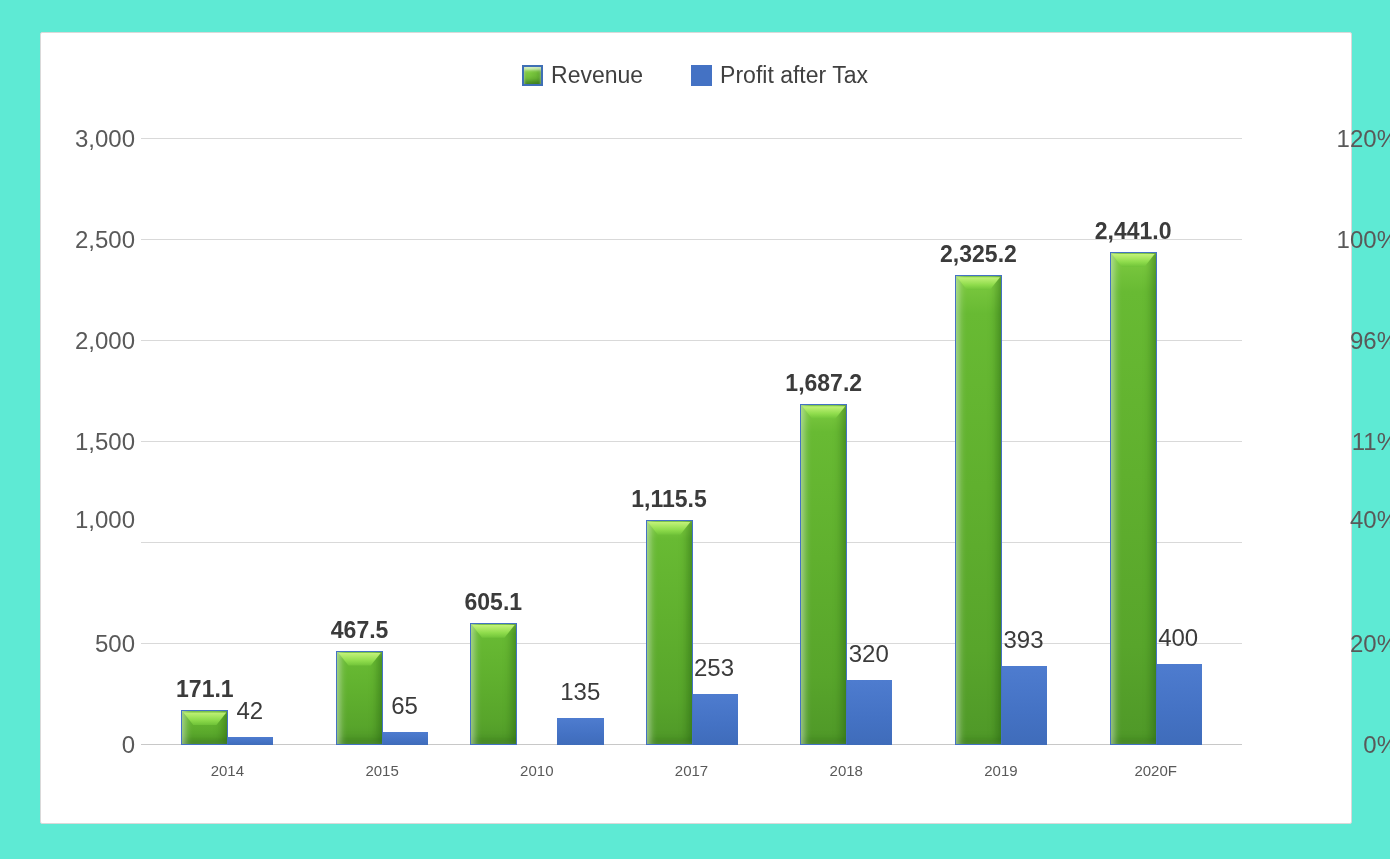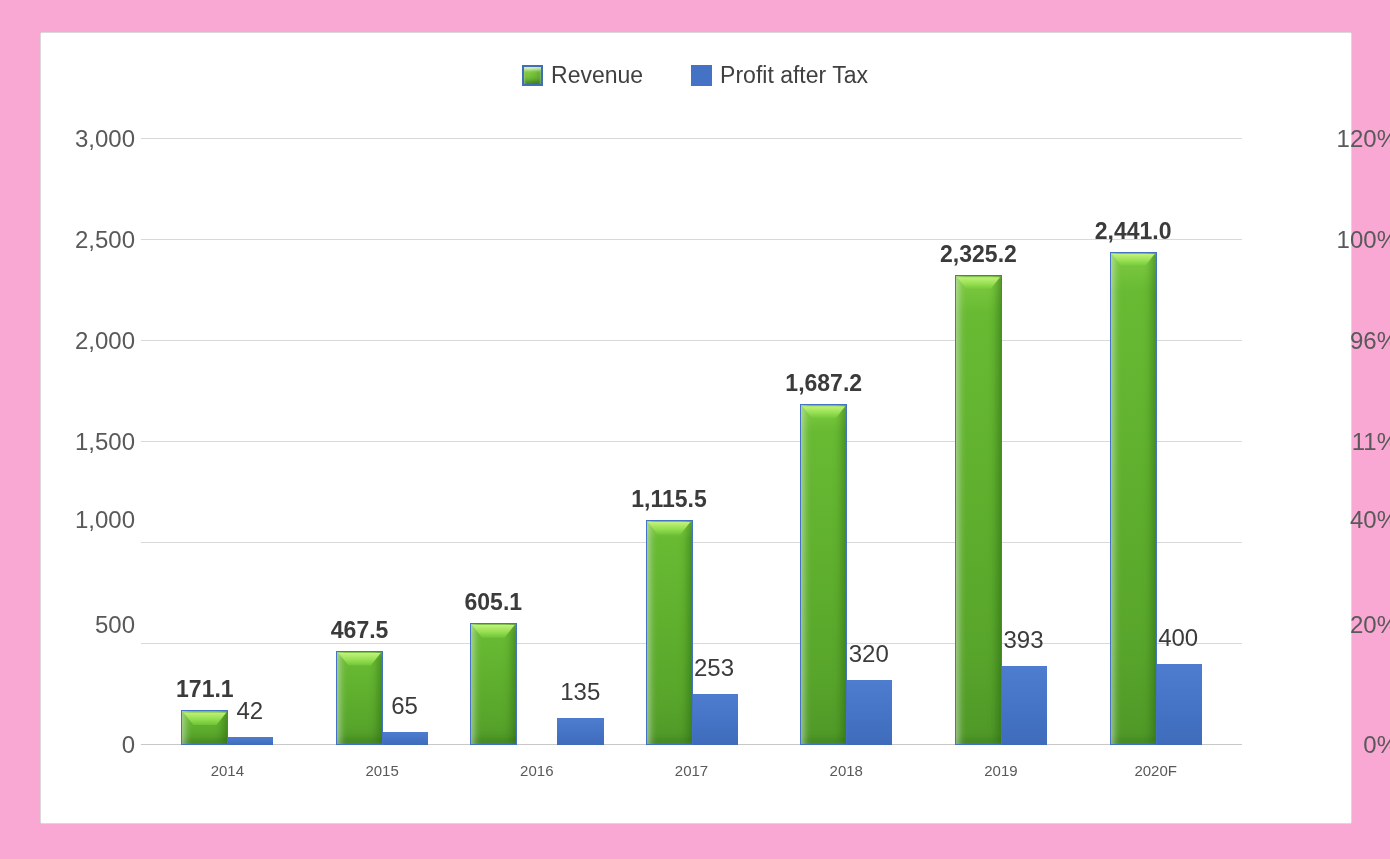--- a/index.html
+++ b/index.html
@@ -1,19 +1,19 @@
 <!DOCTYPE html>
 <html><head>
 <meta charset="utf-8">
 <style>
   * { margin:0; padding:0; box-sizing:border-box; }
   html,body { background:#fff; }
   body { font-family:"Liberation Sans", sans-serif; }
   .canvas {
-    position:relative; width:1390px; height:859px; background:#f9a8d4; overflow:hidden;
+    position:relative; width:1390px; height:859px; background:#5eead4; overflow:hidden;
   }
   .chart-border {
     position:absolute; left:40px; top:32px; width:1312px; height:792px;
     border:1.5px solid #d9d9d9; border-radius:2px; background:#fff;
   }
   
   .legend {
     position:absolute; left:0; top:62px; width:100%;
     display:flex; justify-content:center; align-items:center; gap:48px;
   }
@@ -31,21 +31,21 @@
   .y-axis-left  { left:40px;  width:95px; }
   .y-axis-right { left:1257px; width:95px; }
   .ytick { position:absolute; width:100%; font-size:24px; color:#595959; line-height:26px; }
   .y-axis-left .ytick { text-align:right; }
   .y-axis-right .ytick { text-align:right;margin-left:46px; }
   .ytick:nth-child(1){ top:-13px; }
   .ytick:nth-child(2){ top:88px; }
   .ytick:nth-child(3){ top:189px; }
   .ytick:nth-child(4){ top:290px; }
   .ytick:nth-child(5){ top:368px; }
-  .ytick:nth-child(6){ top:473px;padding-left:12px; }
+  .ytick:nth-child(6){ top:492px;padding-left:12px; }
   .ytick:nth-child(7){ top:593px; }
   .x-axis {
     position:absolute; left:150px; top:762px; width:1083px;
     display:flex;
   }
   .xtick { flex:1; text-align:center; font-size:15px; color:#595959; }
   
   .plot {
     position:absolute; left:150px; top:139px; width:1083px; height:606px;
     display:flex; align-items:flex-end;
@@ -189,19 +189,19 @@
         </div>
         <div class="bar bar-profit" style="height: 13.3333%;">
           <div class="bar-label label-profit">400</div>
         </div>
       </div>
     </div>
 
   <div class="x-axis">
     <div class="xtick">2014</div>
     <div class="xtick">2015</div>
-    <div class="xtick">2016</div>
+    <div class="xtick">2010</div>
     <div class="xtick">2017</div>
     <div class="xtick">2018</div>
     <div class="xtick">2019</div>
     <div class="xtick">2020F</div>
   </div>
 </div>
 
 </body></html>

